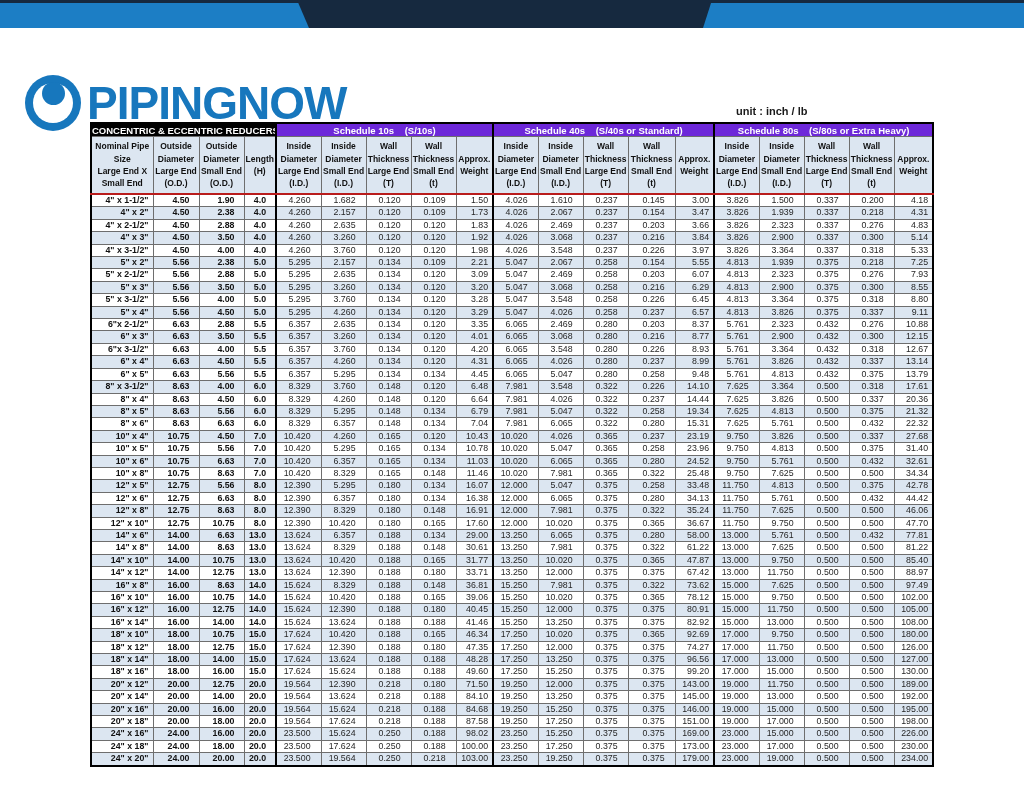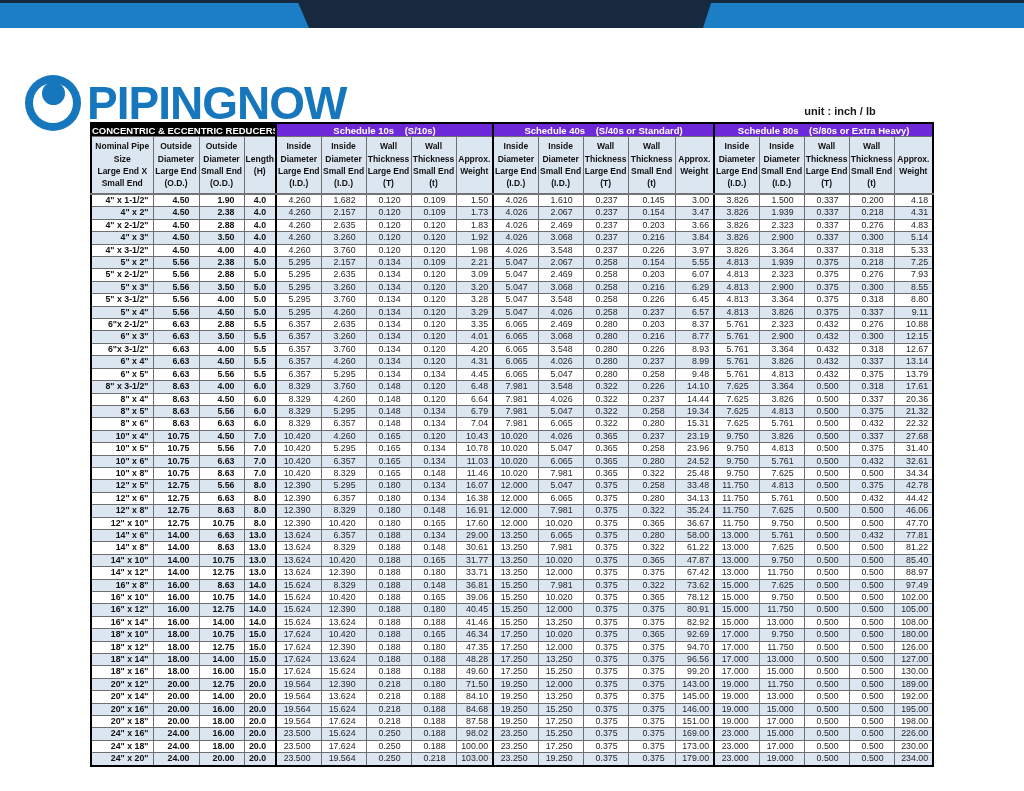--- a/index.html
+++ b/index.html
@@ -17,33 +17,33 @@
   
   .logo-row{position:absolute;left:25px;top:45px;height:58px;display:flex;align-items:flex-end;margin-top:28px;}
   .logo-icon{width:56px;height:56px;border-radius:50%;background:#1777bd;position:relative;flex:0 0 auto;}
   .logo-icon .white-c{position:absolute;left:8px;top:8px;width:40px;height:40px;border-radius:50%;background:#ffffff;}
   .logo-icon .blue-c{position:absolute;left:17px;top:7px;width:23px;height:23px;border-radius:50%;background:#1777bd;}
   .logo-text{
     margin-left:6px;color:#1777bd;font-weight:bold;font-size:46px;
     letter-spacing:-1px;line-height:56px;white-space:nowrap;
   }
   
-  .unit-label{position:absolute;left:780px;top:105px;width:120px;text-align:center;
+  .unit-label{position:absolute;left:736px;top:105px;width:120px;
     font-size:11px;font-weight:bold;color:#1a1a1a;}
   
   .table-wrap{position:absolute;left:90px;top:122px;}
   table{border-collapse:collapse;table-layout:fixed;width:842px;border:2px solid #000;}
   th,td{border:1px solid #6e6e6e;overflow:hidden;white-space:nowrap;padding:0;}
   th.group{height:12px;color:#ffffff;font-size:9.5px;font-weight:bold;text-align:center;white-space:pre;}
   .group-reducers{background:#000000;}
   .group-sched{background:#6d28d9;}
   th.colhead{
     height:56px;background:#dce6f1;color:#111;font-size:8.5px;font-weight:bold;
     text-align:center;vertical-align:middle;line-height:1.45;white-space:pre-line;
-    border-bottom:2px solid #737373;
+    border-bottom:2px solid #b91c1c;
   }
   td{height:11.4px;line-height:11.4px;font-size:8.8px;color:#262626;background:#ffffff;}
   tr.alt td{background:#dce6f1;}
   td.size{font-weight:bold;color:#111;text-align:right;padding-right:4px;}
   td.od,td.len{font-weight:bold;color:#111;text-align:right;padding-right:9px;}
   td.mid{text-align:right;padding-right:10px;}
   td.wt{text-align:right;padding-right:4px;}
   .thick-left{border-left:2px solid #000 !important;}
 </style>
 </head>
@@ -929,21 +929,21 @@
           <td class="len">15.0</td>
           <td class="mid thick-left">17.624</td>
           <td class="mid">12.390</td>
           <td class="mid">0.188</td>
           <td class="mid">0.180</td>
           <td class="wt">47.35</td>
           <td class="mid thick-left">17.250</td>
           <td class="mid">12.000</td>
           <td class="mid">0.375</td>
           <td class="mid">0.375</td>
-          <td class="wt">94.70</td>
+          <td class="wt">74.27</td>
           <td class="mid thick-left">17.000</td>
           <td class="mid">11.750</td>
           <td class="mid">0.500</td>
           <td class="mid">0.500</td>
           <td class="wt">126.00</td>
         </tr>
         <tr class="alt">
           <td class="size">18" x 14"</td>
           <td class="od">18.00</td>
           <td class="od">14.00</td>

